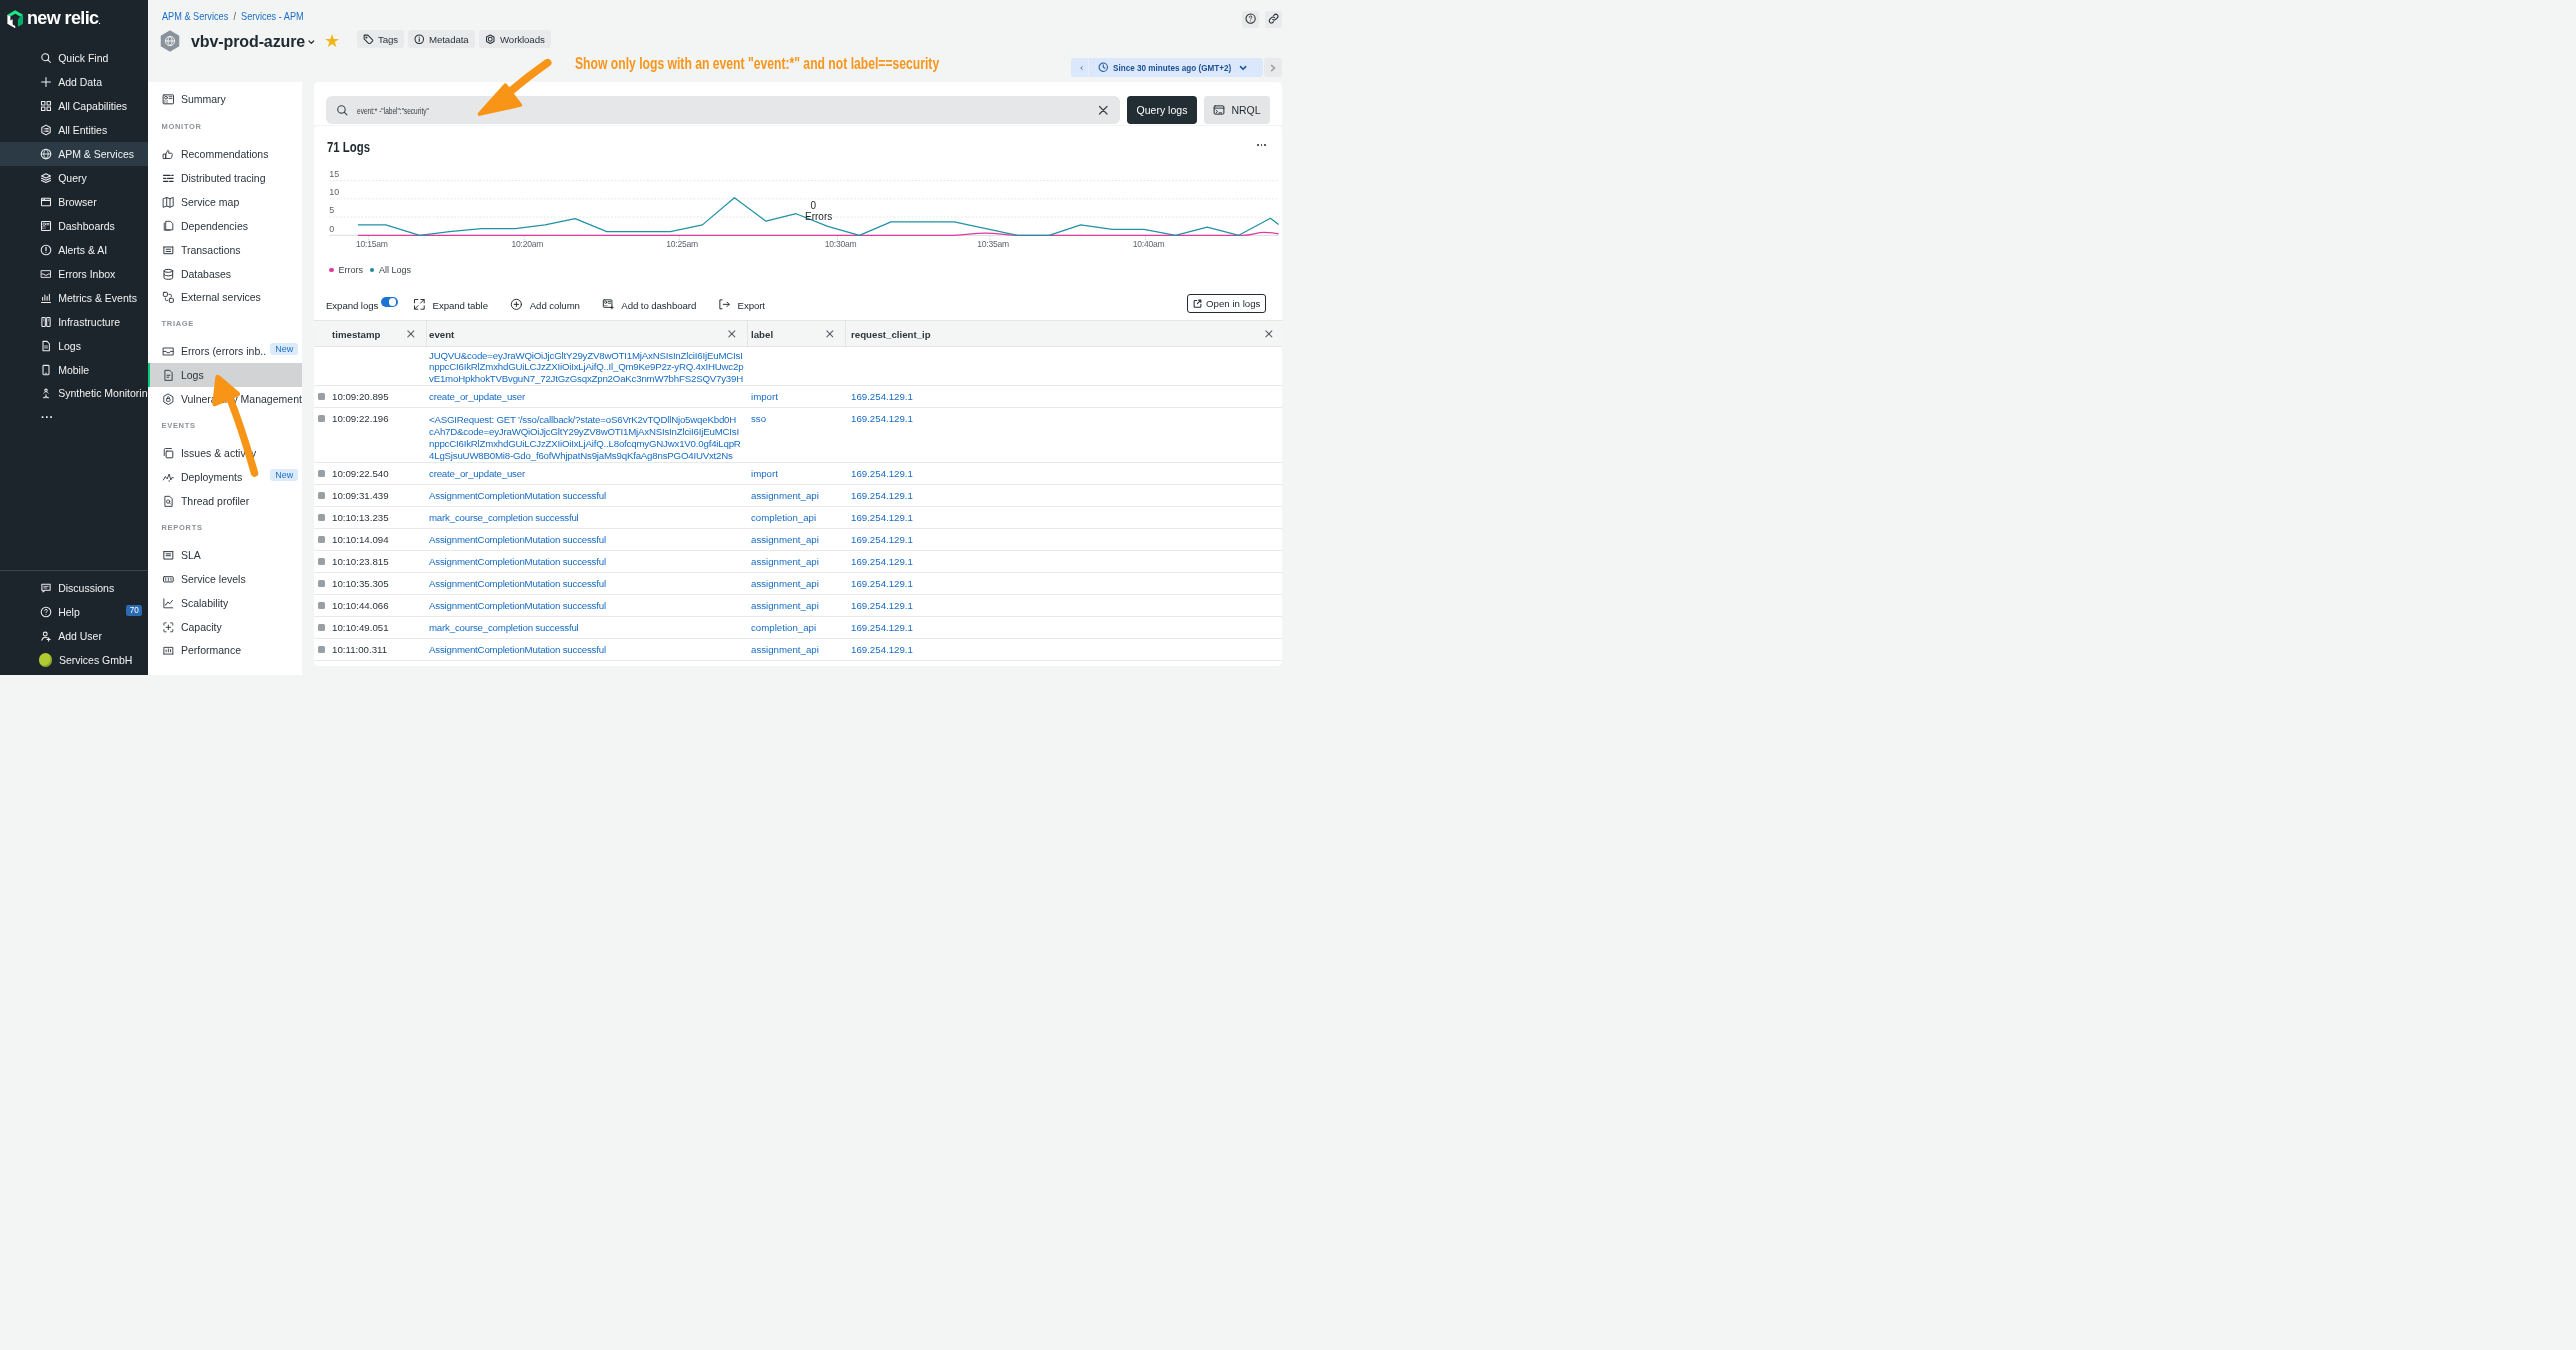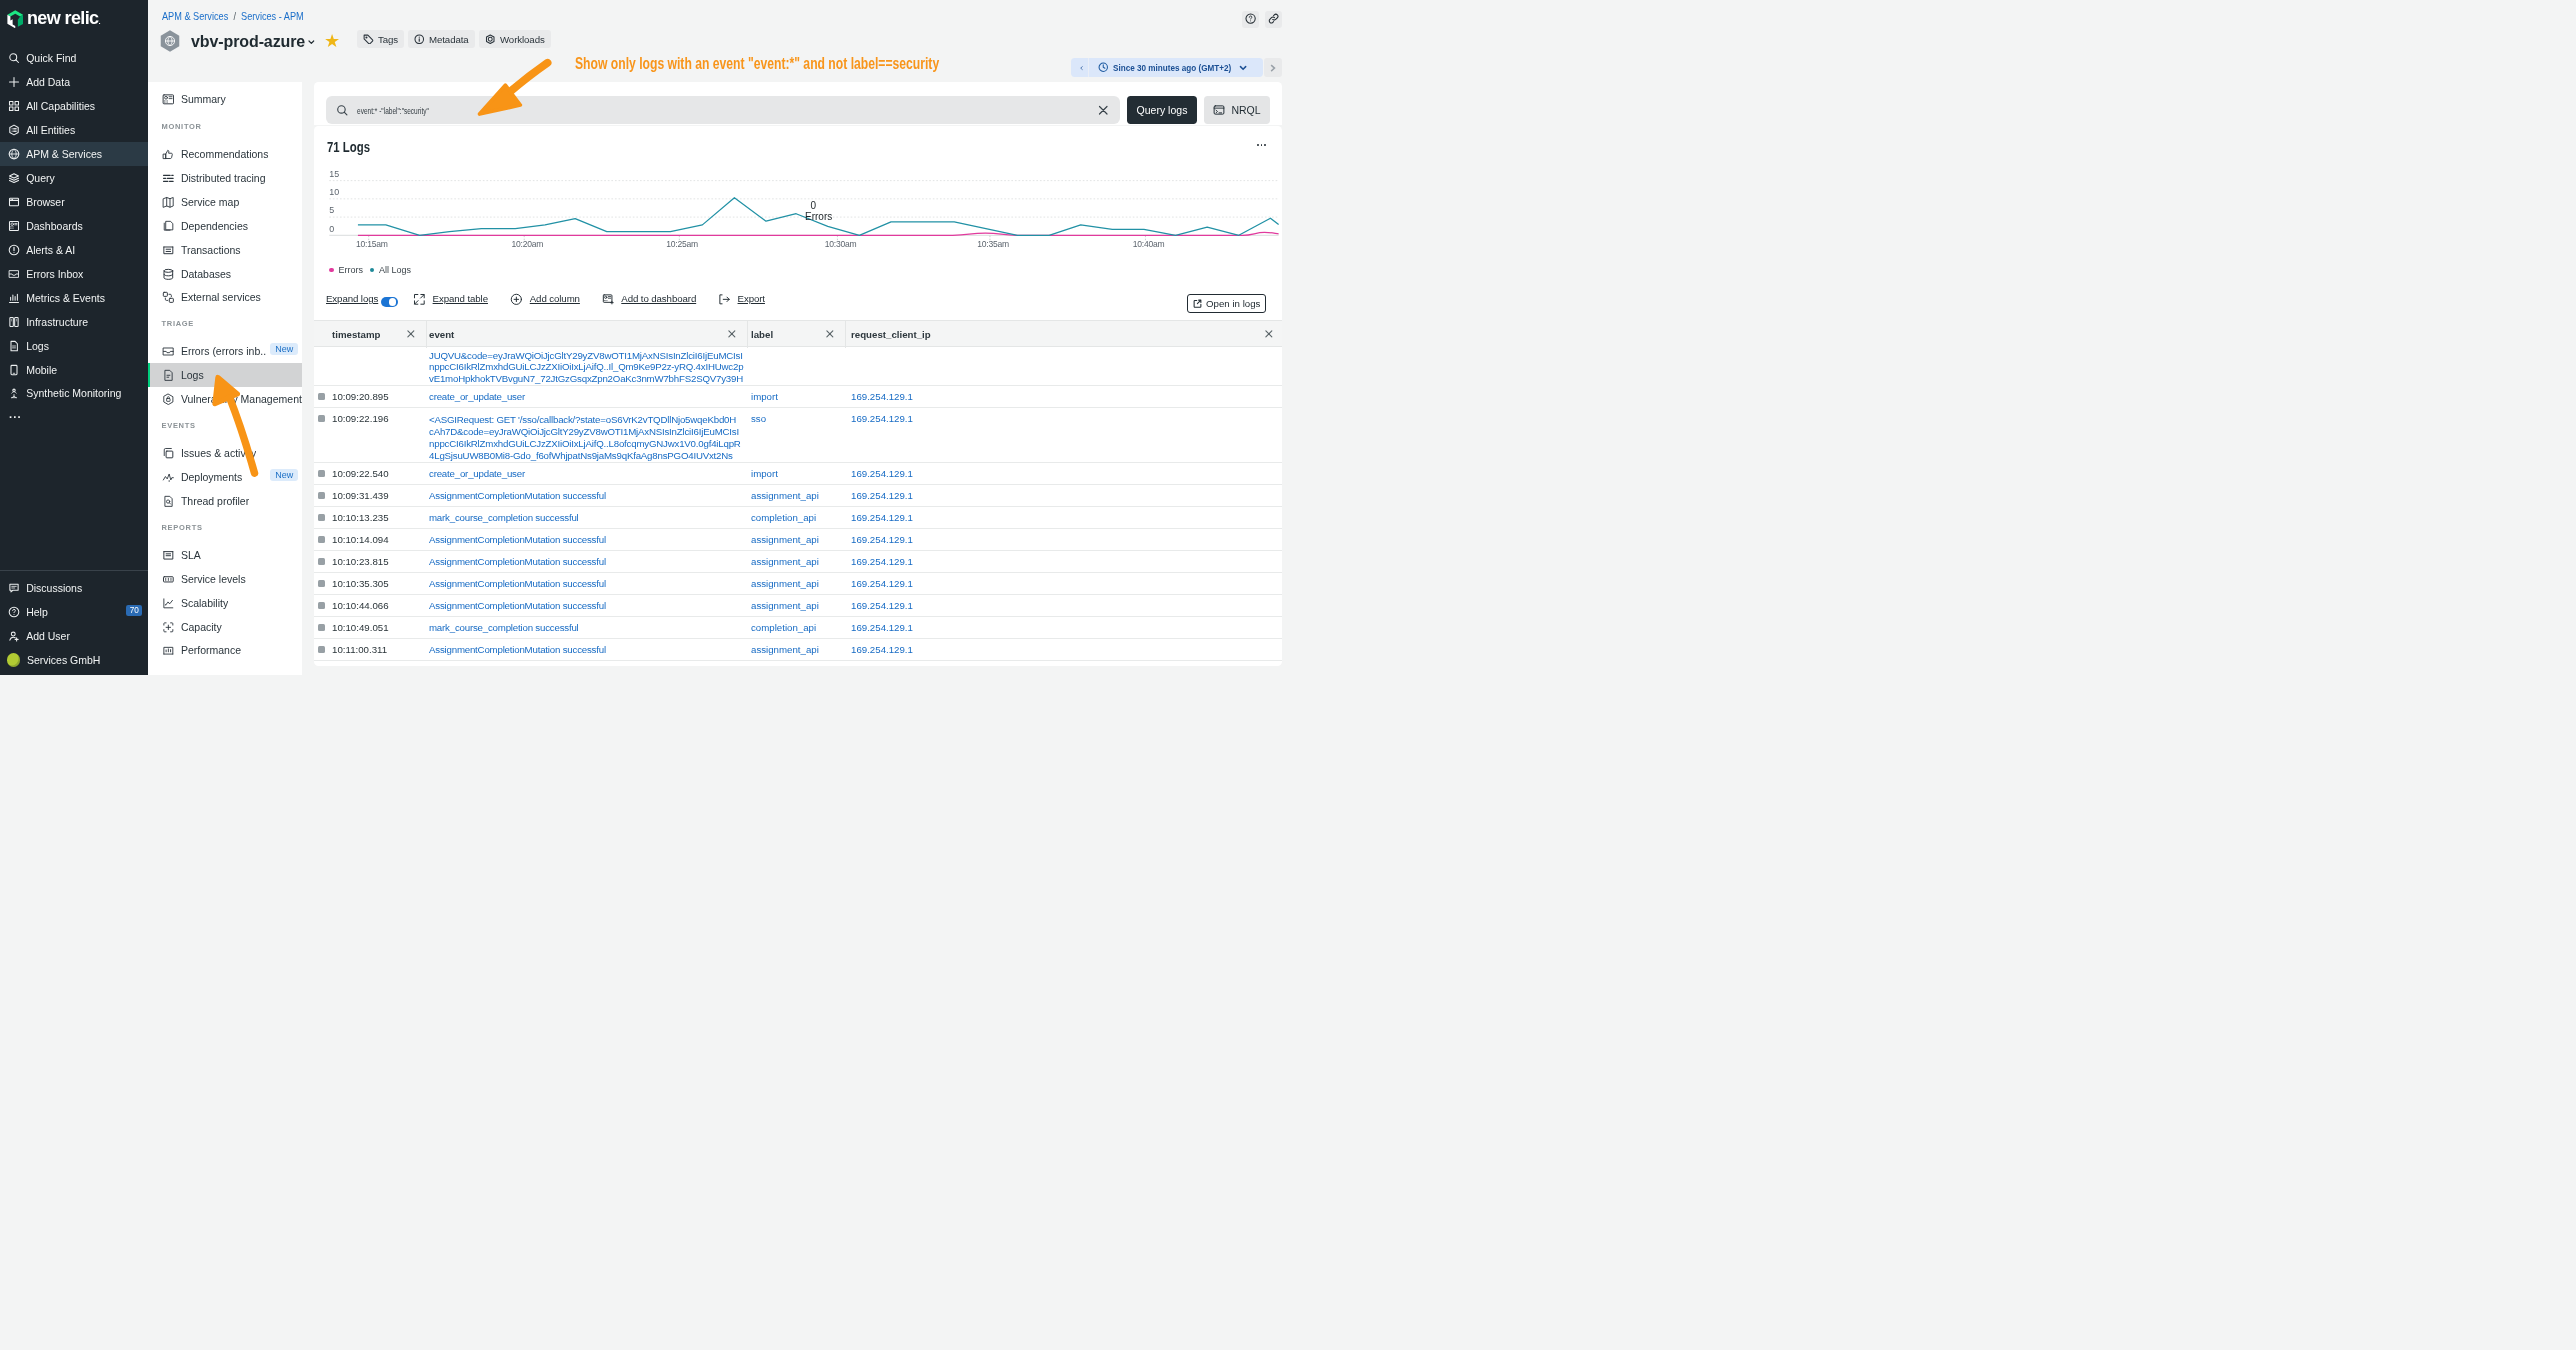--- a/index.html
+++ b/index.html
@@ -5,21 +5,21 @@
   * { margin:0; padding:0; box-sizing:border-box; }
   html,body { width:1288px; height:675px; overflow:hidden; }
   body { background:#f3f4f4; font-family:"Liberation Sans", sans-serif; }
   #app { position:relative; width:1288px; height:675px; }
 
   
   #nav { position:absolute; left:0; top:0; width:148px; height:675px; background:#1d252c; color:#f7f8f8; }
   #logo { position:absolute; left:6.7px; top:9.7px; display:flex; align-items:center; }
   #logo svg { width:16.5px; height:18.7px; }
   #logo .lt { color:#fff; font-size:18px; font-weight:700; letter-spacing:-0.6px; margin-left:3.7px; margin-top:-2.2px;}
-  .navitem { position:absolute; left:0; width:148px; height:24px; display:flex; align-items:center; font-size:10.5px; color:#f2f4f4;}
+  .navitem { position:absolute; left:0; width:148px; height:24px; display:flex; align-items:center; font-size:10.5px; color:#f2f4f4;padding-left:32px;}
   .navitem svg { width:12px; height:12px; margin-left:7.5px; flex:none; stroke:#eceff0; stroke-width:1.4; fill:none; stroke-linecap:round; stroke-linejoin:round;}
   .navitem .t { margin-left:6.7px; white-space:nowrap; }
   .navitem.sel { background:#2b3a45; }
   .navsep { position:absolute; left:0; width:148px; height:0.7px; background:#39424a; }
   .badge70 { position:absolute; left:126px; background:#2a6bb4; color:#fff; font-size:8.2px; border-radius:2.2px; padding:0.7px 3.7px; }
 
   
   #subnav { position:absolute; left:148px; top:82px; width:154px; height:594px; background:#fff; }
   .snitem { position:absolute; left:0; width:154px; height:24px; display:flex; align-items:center; font-size:10.5px; color:#2a343b; }
   .snitem svg { width:12.7px; height:12.7px; margin-left:13.5px; flex:none; stroke:#2a333b; stroke-width:1.3; fill:none; stroke-linecap:round; stroke-linejoin:round; }
@@ -56,21 +56,21 @@
   #nrqlb { position:absolute; left:890px; top:14px; width:66px; height:28px; background:#e4e5e6; border-radius:3.7px; font-size:10.5px; color:#1f2a31; display:flex; align-items:center; justify-content:center; }
   #nrqlb svg { width:12px; height:12px; margin-right:6px; stroke:#1f2a31; stroke-width:1.3; fill:none; stroke-linecap:round; stroke-linejoin:round;}
 
   
   #card { position:absolute; left:314px; top:126px; width:968px; height:540px; background:#fff; border-radius:4.5px; }
   #h71 { position:absolute; left:12.7px; top:12px; font-size:15px; font-weight:700; color:#1f2a30; transform:scaleX(0.76); transform-origin:left center; }
   #cdots { position:absolute; left:943px; top:18px; display:flex; gap:1.9px; } #cdots span { width:1.8px; height:1.8px; border-radius:50%; background:#252e35; }
   #legend { position:absolute; left:15px; top:139px; font-size:9px; color:#3c454b; display:flex; align-items:center;}
   .ldot { width:4.9px; height:4.9px; border-radius:50%; margin-right:4.5px; }
   
-  #toolbar { position:absolute; left:12px; top:167px; height:18px; display:flex; align-items:flex-start; font-size:9.7px; letter-spacing:-0.1px; color:#222c33;text-decoration:underline; }
+  #toolbar { position:absolute; left:12px; top:167px; height:18px; display:flex; align-items:flex-end; font-size:9.7px; letter-spacing:-0.1px; color:#222c33; }
   #toolbar svg { width:12.7px; height:12.7px; stroke:#222c33; stroke-width:1.3; fill:none; stroke-linecap:round; stroke-linejoin:round; }
   #toggle { position:absolute; left:55px; top:4.1px; width:16.5px; height:9.7px; background:#1b74d4; border-radius:5.2px; }
   #toggle::after { content:""; position:absolute; right:1.1px; top:1.1px; width:7.5px; height:7.5px; background:#fff; border-radius:50%; }
   #openlogs { position:absolute; left:873px; top:168px; width:79px; height:18.7px; border:1.1px solid #222c33; border-radius:3px; display:flex; align-items:center; justify-content:center; font-size:9.7px; color:#222c33; background:#fff;}
   #openlogs svg { width:9px; height:9px; margin-right:4.5px; stroke:#222c33; stroke-width:1.4; fill:none; stroke-linecap:round; stroke-linejoin:round;}
 
   
   #tbl { position:absolute; left:0; top:194px; width:968px; }
   #thead { position:relative; height:26.6px; background:#f4f5f5; border-top:0.7px solid #e4e6e6; border-bottom:0.7px solid #e4e6e6; font-size:9.7px; font-weight:700; color:#2e383e; }
   #thead .vline { position:absolute; top:0; width:0.7px; height:26.6px; background:#e4e6e6; }

